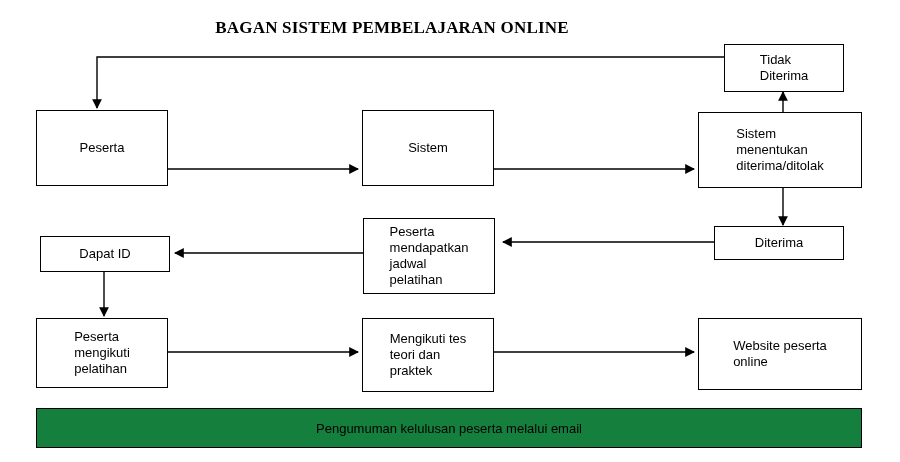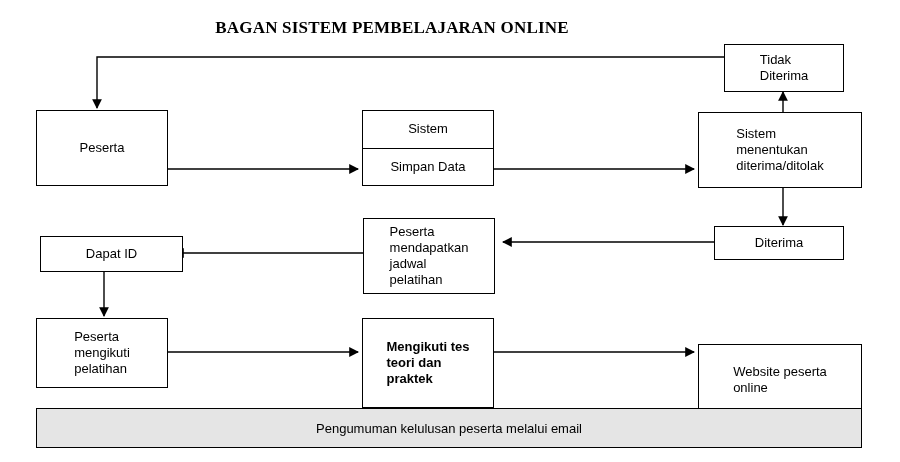--- a/index.html
+++ b/index.html
@@ -57,21 +57,21 @@
     left: 0;
     top: 0;
     width: 900px;
     height: 462px;
     overflow: visible;
   }
   .wide-box {
     position: absolute;
     box-sizing: border-box;
     border: 1px solid #000000;
-    background: #e5e5e5;
+    background: #15803d;
     display: flex;
     align-items: center;
     justify-content: center;
     font-size: 13px;
     color: #000000;
   }
 </style>
 </head>
 <body>
 
@@ -113,57 +113,56 @@
     <div class="cell" style="white-space:pre-line;">Tidak
 Diterima</div>
   </div>
 
   <div class="box" style="left:36px; top:110px; width:132px; height:76px;">
     <div class="cell">Peserta</div>
   </div>
 
   <div class="box" style="left:362px; top:110px; width:132px; height:76px;">
     <div class="cell">Sistem</div>
-    <div class="cell divider">Simpan Data</div>
   </div>
 
   <div class="box" style="left:698px; top:112px; width:164px; height:76px;">
     <div class="cell" style="white-space:pre-line;">Sistem
 menentukan
 diterima/ditolak</div>
   </div>
 
   <div class="box" style="left:714px; top:226px; width:130px; height:34px;">
     <div class="cell">Diterima</div>
   </div>
 
   <div class="box" style="left:363px; top:218px; width:132px; height:76px;">
     <div class="cell" style="white-space:pre-line;">Peserta
 mendapatkan
 jadwal
 pelatihan</div>
   </div>
 
-  <div class="box" style="left:40px; top:236px; width:143px; height:36px;">
+  <div class="box" style="left:40px; top:236px; width:130px; height:36px;">
     <div class="cell">Dapat ID</div>
   </div>
 
   <div class="box" style="left:36px; top:318px; width:132px; height:70px;">
     <div class="cell" style="white-space:pre-line;">Peserta
 mengikuti
 pelatihan</div>
   </div>
 
-  <div class="box" style="left:362px; top:318px; width:132px; height:90px;font-weight:bold;">
+  <div class="box" style="left:362px; top:318px; width:132px; height:74px;">
     <div class="cell" style="white-space:pre-line;">Mengikuti tes
 teori dan
 praktek</div>
   </div>
 
-  <div class="box" style="left:698px; top:318px; width:164px; height:72px;margin-top:26px;">
+  <div class="box" style="left:698px; top:318px; width:164px; height:72px;">
     <div class="cell" style="white-space:pre-line;">Website peserta
 online</div>
   </div>
 
   <div class="wide-box" style="left:36px; top:408px; width:826px; height:40px;">
     <span>Pengumuman kelulusan peserta melalui email</span>
   </div>
 
 </div>
 

